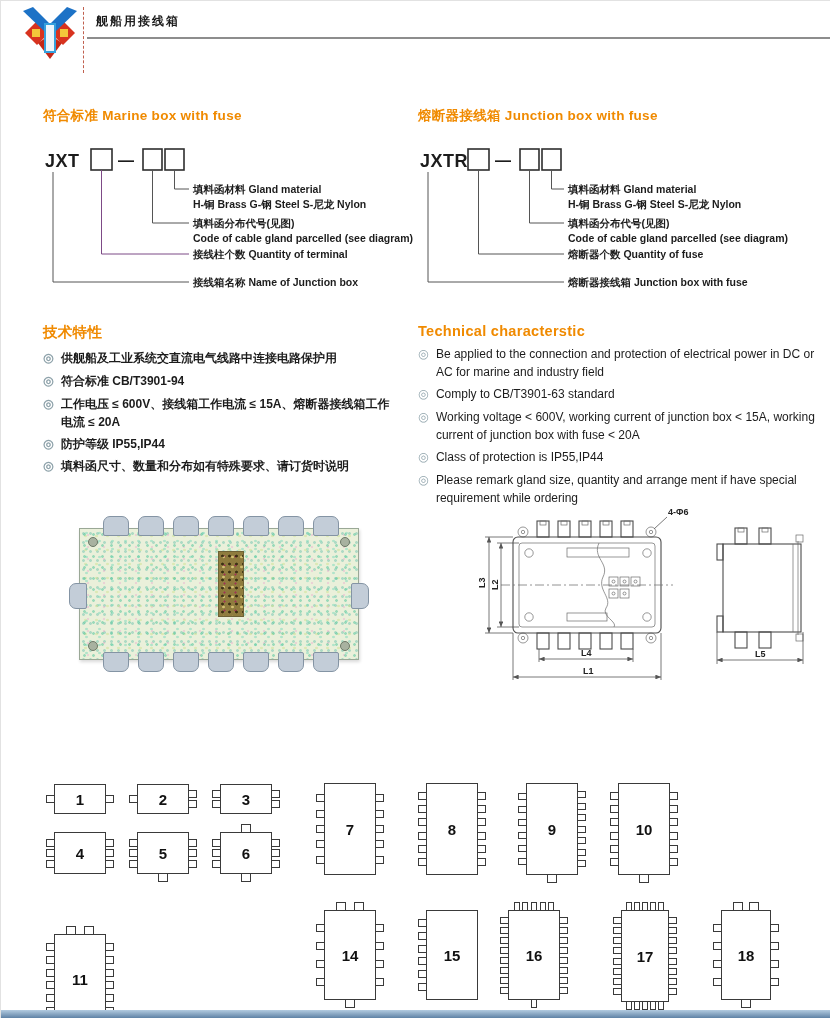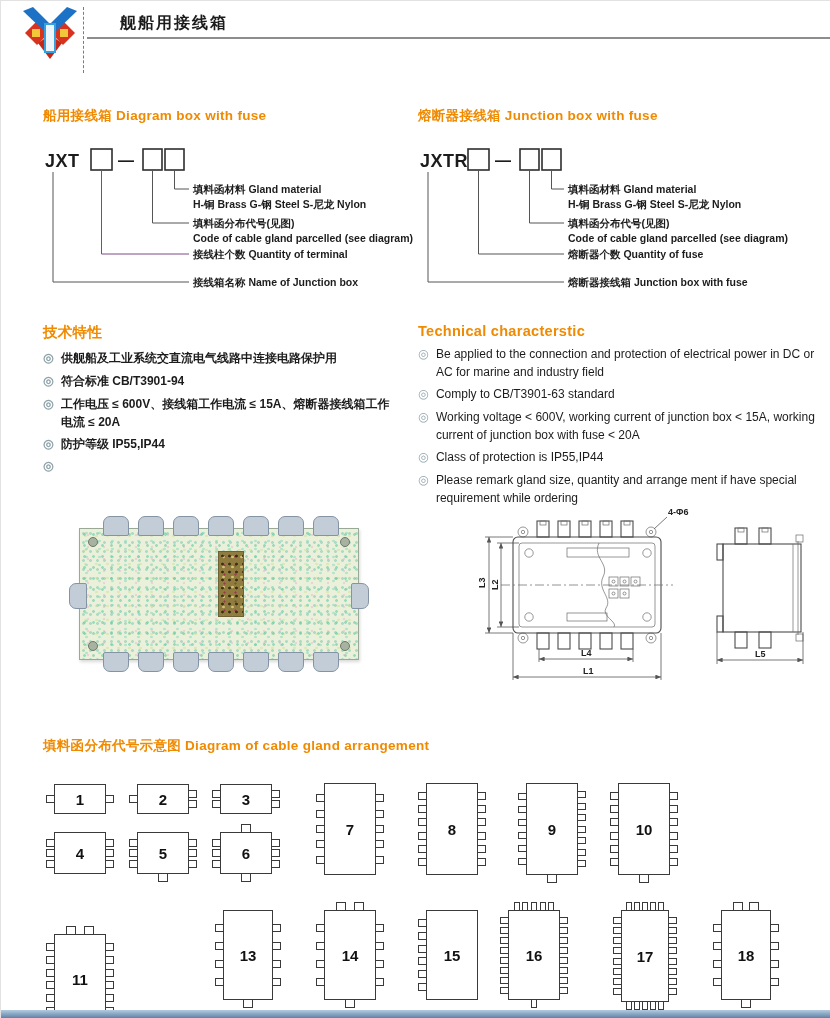--- a/index.html
+++ b/index.html
@@ -1,20 +1,20 @@
 <!DOCTYPE html>
 <html><head>
 <meta charset="utf-8">
 <style>
   html,body{margin:0;padding:0;background:#fff;}
   .page{position:relative;width:830px;height:1018px;background:#fff;border:1px solid #e2e2e2;
         font-family:"Liberation Sans",sans-serif;color:#1c1c1c;overflow:hidden;}
 
   
-  .hdr-title-cn{position:absolute;left:95px;top:12px;font-size:16px;font-weight:700;letter-spacing:2px;margin-left:24px;}
+  .hdr-title-cn{position:absolute;left:95px;top:12px;font-size:12px;font-weight:700;letter-spacing:2px;}
   .hdr-rule{position:absolute;left:86px;right:0;top:36px;height:2px;background:#8d8d8d;}
   .hdr-title-en{position:absolute;left:95px;top:44px;font-size:14px;font-weight:700;letter-spacing:3px;}
   .logo{position:absolute;left:16px;top:6px;}
   .logo-divider{position:absolute;left:82px;top:6px;height:66px;border-left:1px dashed #c0604f;}
 
   
   .sec-head{position:absolute;font-size:13.5px;font-weight:700;color:#f08a00;letter-spacing:.3px;}
 
   
   .model-svg{position:absolute;overflow:visible;}
@@ -86,21 +86,21 @@
     <polygon points="60,4 50,0 33,17 39,24" fill="#1d72c6"></polygon>
     <rect x="27" y="16" width="12" height="30" fill="#35a0dd"></rect>
     <rect x="29" y="18" width="8" height="26" fill="#eef6fc"></rect>
     <rect x="15" y="22" width="8" height="8" fill="#f3c73a"></rect>
     <rect x="43" y="22" width="8" height="8" fill="#f3c73a"></rect>
   </svg>
   <div class="logo-divider"></div>
   <div class="hdr-title-cn">舰船用接线箱</div>
   <div class="hdr-rule"></div>
 
-  <div class="sec-head" style="left:42px;top:106px;">船用接线箱 Diagram box with fuse</div>
+  <div class="sec-head" style="left:42px;top:106px;">符合标准 Marine box with fuse</div>
   <div class="sec-head" style="left:417px;top:106px;">熔断器接线箱 Junction box with fuse</div>
 
   <svg class="model-svg" style="left:42px;top:136px;" width="372" height="162">
     <text class="mprefix" x="2" y="30">JXT</text>
     <rect class="mbox" x="48" y="12" width="21" height="21"></rect>
     <text class="msep" x="75" y="29">—</text>
     <rect class="mbox" x="100" y="12" width="19" height="21"></rect>
     <rect class="mbox" x="122" y="12" width="19" height="21"></rect>
     <path class="cline" d="M131.5,33 V52 H146"></path>
     <path class="cline" d="M109.5,33 V86 H146"></path>
@@ -145,20 +145,21 @@
     <div class="bullet">
         <span class="bullet-icon">◎</span>
         <span>工作电压 ≤ 600V、接线箱工作电流 ≤ 15A、熔断器接线箱工作电流 ≤ 20A</span>
       </div>
     <div class="bullet">
         <span class="bullet-icon">◎</span>
         <span>防护等级 IP55,IP44</span>
       </div>
     <div class="bullet">
         <span class="bullet-icon">◎</span>
+        <span>填料函尺寸、数量和分布如有特殊要求、请订货时说明</span>
       </div>
   </div>
 
   <div class="sec-head" style="left:417px;top:322px;font-size:14.5px;">Technical characterstic</div>
   <div class="tech-list" style="left:417px;top:344px;width:398px;font-weight:400;">
     <div class="bullet">
         <span class="bullet-icon">◎</span>
         <span>Be applied to the connection and protection of electrical power in DC or AC for marine and industry field</span>
       </div>
     <div class="bullet">
@@ -301,21 +302,20 @@
       <rect class="thin" x="325" y="31" width="7" height="7"></rect>
       <rect class="thin" x="325" y="130" width="7" height="7"></rect>
 
       <path class="dim" d="M246,128 V160"></path>
         <path class="dim" d="M332,128 V160"></path>
       <line class="dim" x1="246" y1="156" x2="332" y2="156" marker-start="url(#ar)" marker-end="url(#ar)"></line>
       <text class="dimt" x="284" y="153">L5</text>
     </g>
   </svg>
 
-  <div class="sec-head" style="left:42px;top:736px;">填料函分布代号示意图 Diagram of cable gland arrangement</div>
   <div class="gland-canvas">
       <div class="gbox" style="left: 53px; top: 8px; width: 52px; height: 30px;">
         <span class="gnum">1</span>
         <div class="gtab" style="left: -9px; width: 9px; height: 8px; top: 10px;"></div>
         <div class="gtab" style="right: -9px; width: 9px; height: 8px; top: 10px;"></div>
       </div>
       <div class="gbox" style="left: 136px; top: 8px; width: 52px; height: 30px;">
         <span class="gnum">2</span>
         <div class="gtab" style="left: -9px; width: 9px; height: 8px; top: 10px;"></div>
         <div class="gtab" style="right: -9px; width: 9px; height: 8px; top: 5px;"></div>
@@ -429,32 +429,20 @@
         <div class="gtab" style="left: -9px; width: 9px; height: 8px; top: 72.1429px;"></div>
         <div class="gtab" style="right: -9px; width: 9px; height: 8px; top: 7.85714px;"></div>
         <div class="gtab" style="right: -9px; width: 9px; height: 8px; top: 20.7143px;"></div>
         <div class="gtab" style="right: -9px; width: 9px; height: 8px; top: 33.5714px;"></div>
         <div class="gtab" style="right: -9px; width: 9px; height: 8px; top: 46.4286px;"></div>
         <div class="gtab" style="right: -9px; width: 9px; height: 8px; top: 59.2857px;"></div>
         <div class="gtab" style="right: -9px; width: 9px; height: 8px; top: 72.1429px;"></div>
         <div class="gtab" style="top: -9px; height: 9px; width: 10px; left: 11.3333px;"></div>
         <div class="gtab" style="top: -9px; height: 9px; width: 10px; left: 28.6667px;"></div>
         <div class="gtab" style="bottom: -9px; height: 9px; width: 10px; left: 20px;"></div>
-      </div>
-      <div class="gbox" style="left: 222px; top: 134px; width: 50px; height: 90px;">
-        <span class="gnum">13</span>
-        <div class="gtab" style="left: -9px; width: 9px; height: 8px; top: 13px;"></div>
-        <div class="gtab" style="left: -9px; width: 9px; height: 8px; top: 31px;"></div>
-        <div class="gtab" style="left: -9px; width: 9px; height: 8px; top: 49px;"></div>
-        <div class="gtab" style="left: -9px; width: 9px; height: 8px; top: 67px;"></div>
-        <div class="gtab" style="right: -9px; width: 9px; height: 8px; top: 13px;"></div>
-        <div class="gtab" style="right: -9px; width: 9px; height: 8px; top: 31px;"></div>
-        <div class="gtab" style="right: -9px; width: 9px; height: 8px; top: 49px;"></div>
-        <div class="gtab" style="right: -9px; width: 9px; height: 8px; top: 67px;"></div>
-        <div class="gtab" style="bottom: -9px; height: 9px; width: 10px; left: 19px;"></div>
       </div>
       <div class="gbox" style="left: 323px; top: 134px; width: 52px; height: 90px;">
         <span class="gnum">14</span>
         <div class="gtab" style="left: -9px; width: 9px; height: 8px; top: 13px;"></div>
         <div class="gtab" style="left: -9px; width: 9px; height: 8px; top: 31px;"></div>
         <div class="gtab" style="left: -9px; width: 9px; height: 8px; top: 49px;"></div>
         <div class="gtab" style="left: -9px; width: 9px; height: 8px; top: 67px;"></div>
         <div class="gtab" style="right: -9px; width: 9px; height: 8px; top: 13px;"></div>
         <div class="gtab" style="right: -9px; width: 9px; height: 8px; top: 31px;"></div>
         <div class="gtab" style="right: -9px; width: 9px; height: 8px; top: 49px;"></div>

